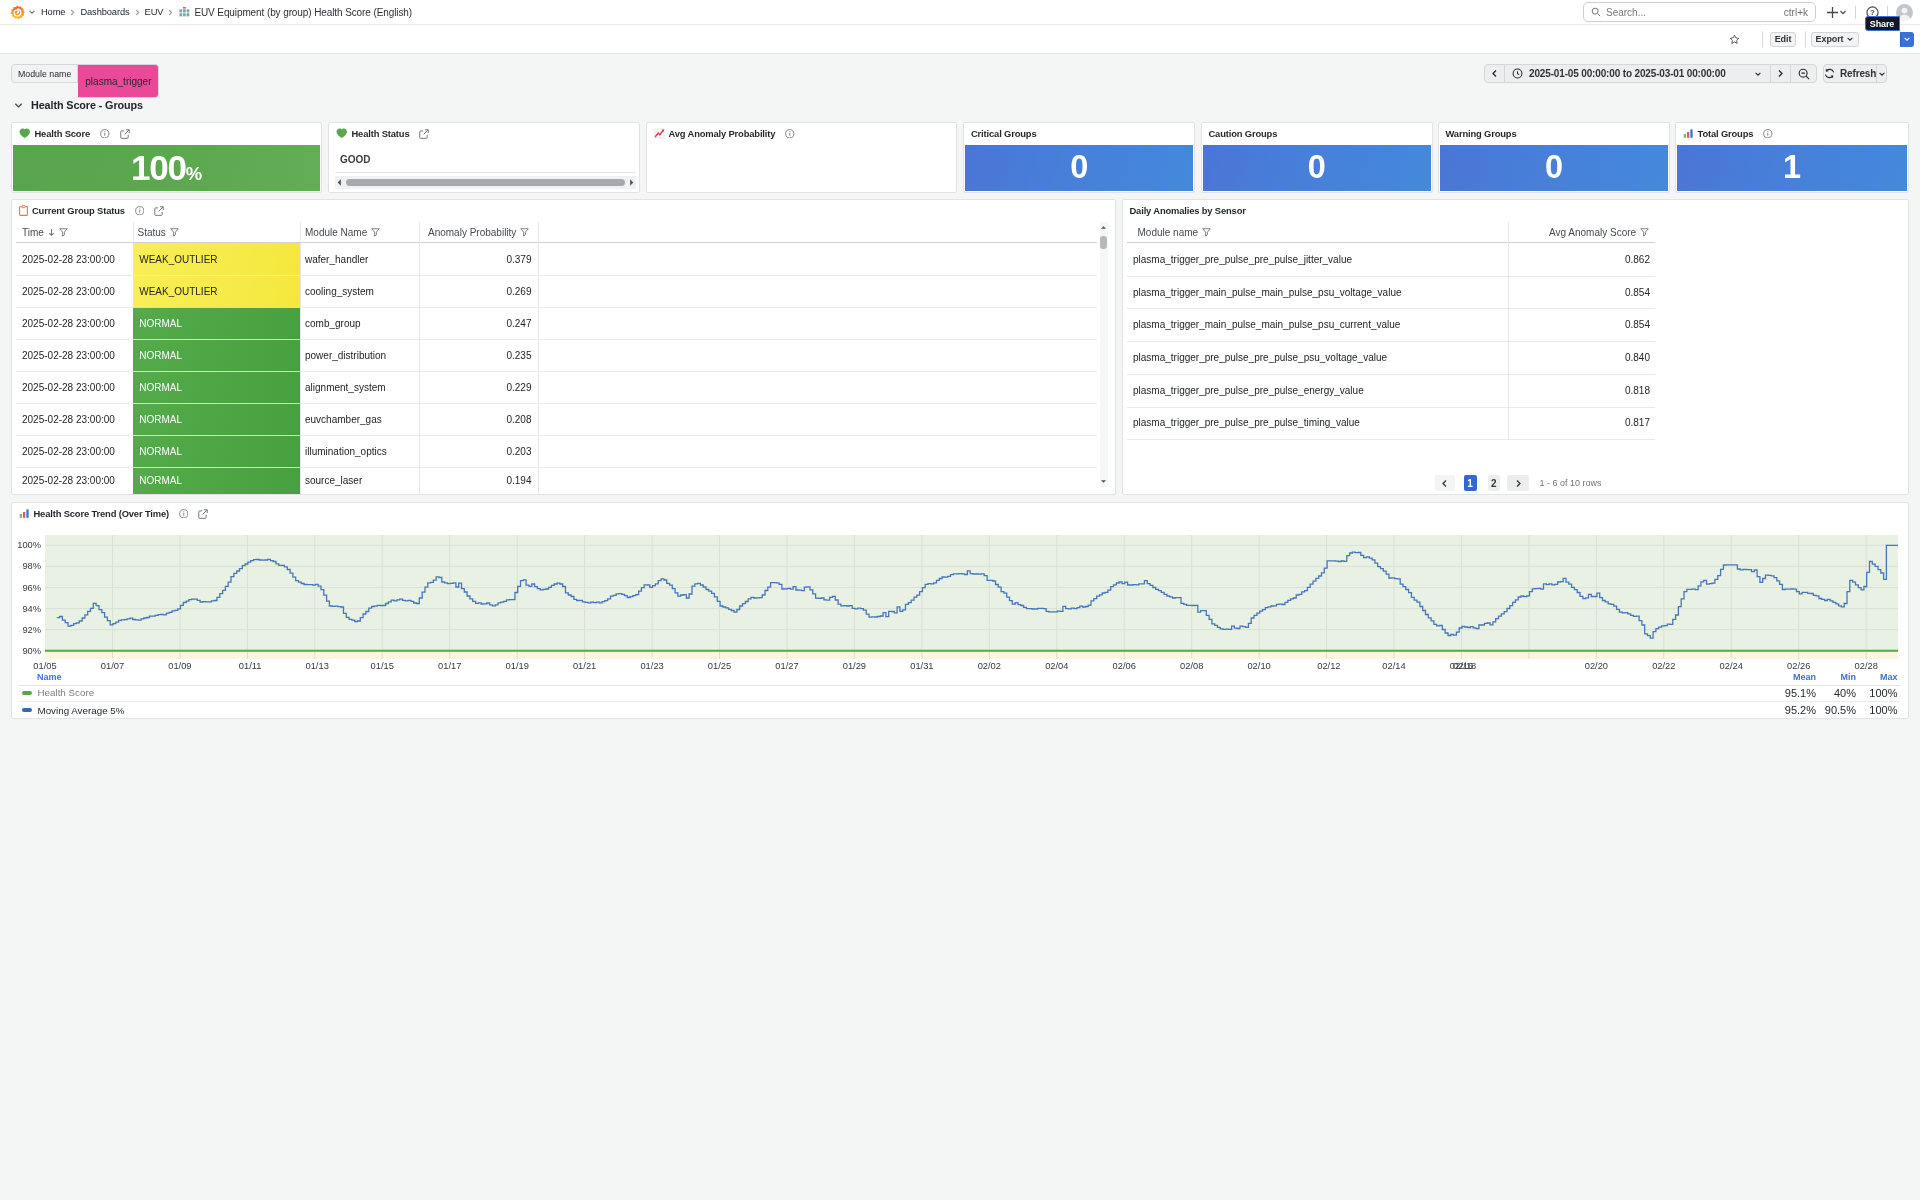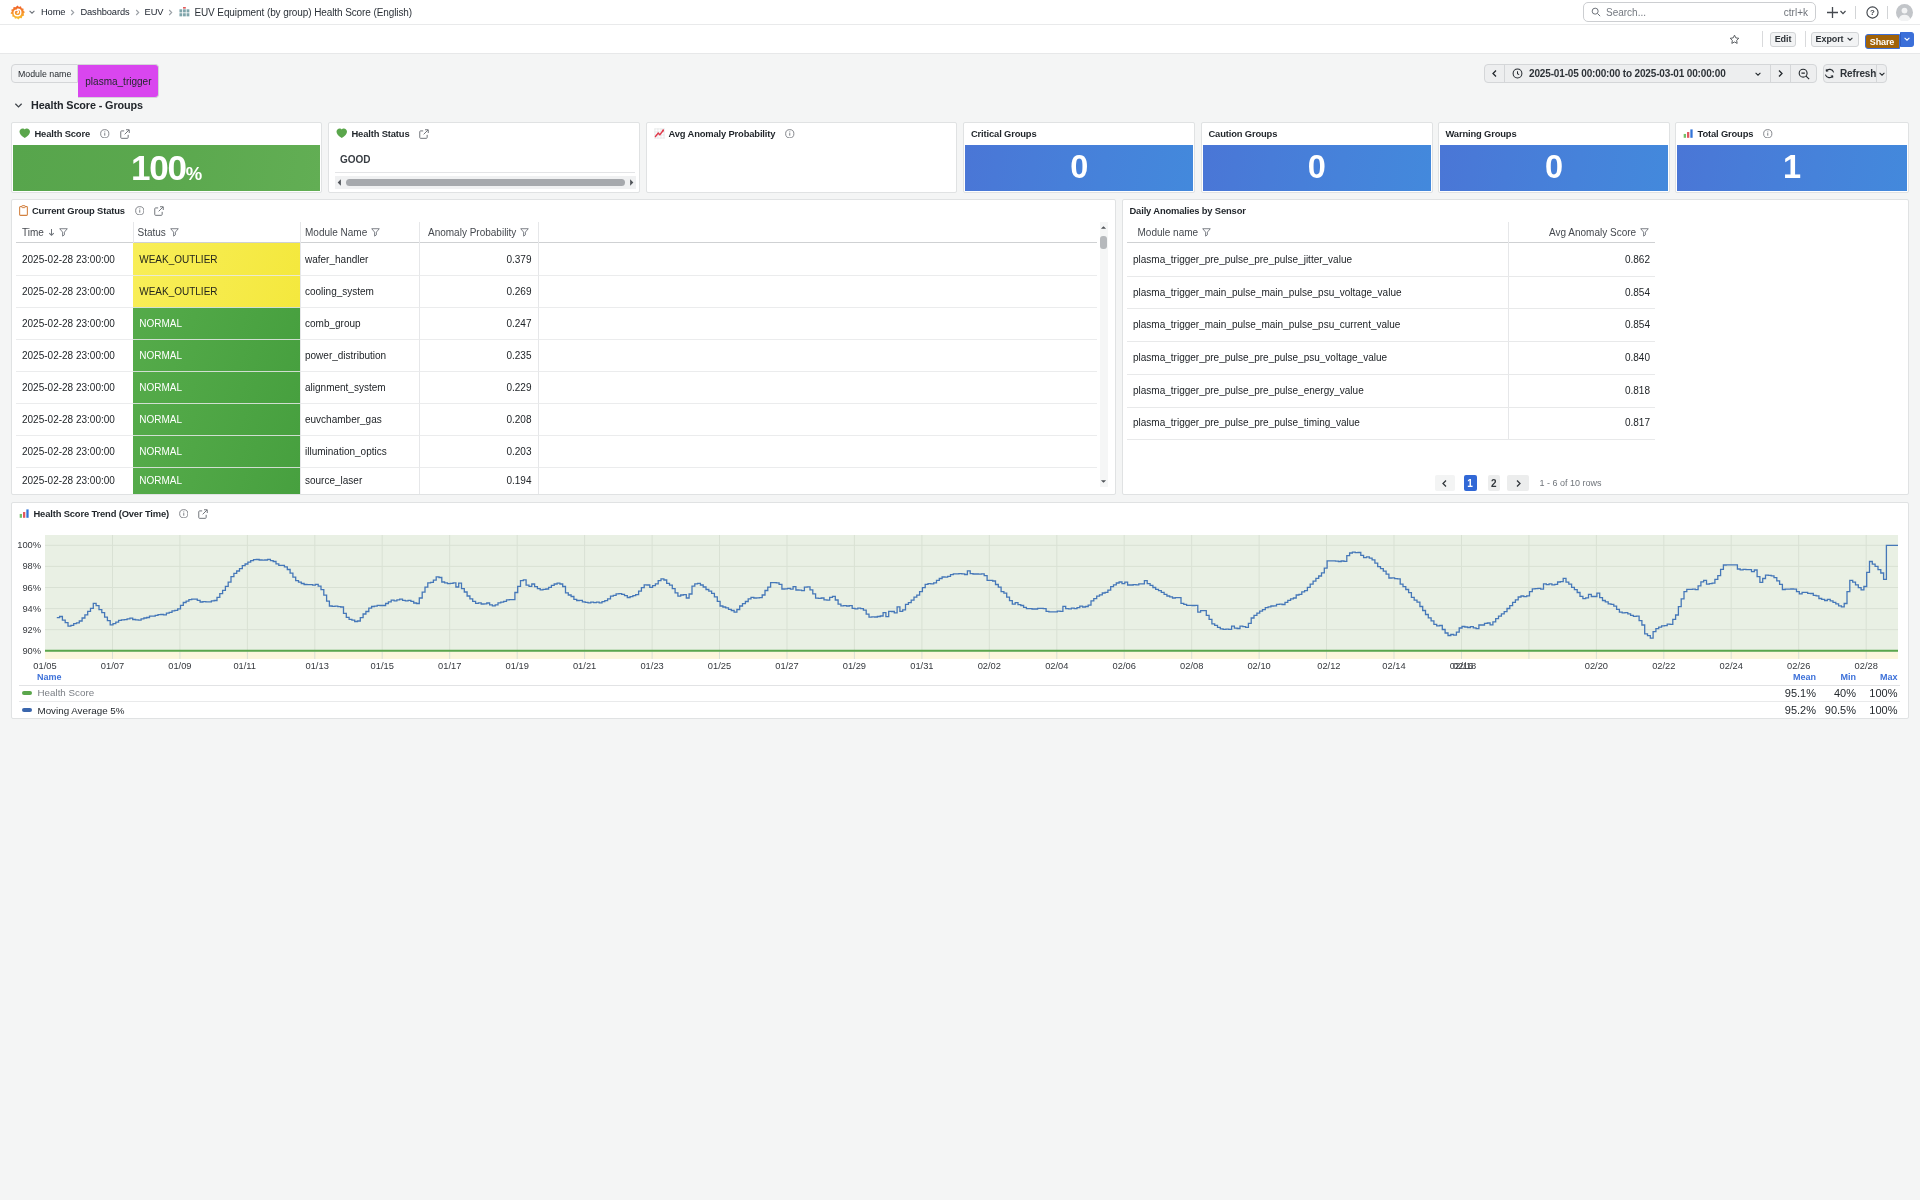--- a/index.html
+++ b/index.html
@@ -10,21 +10,21 @@
 .navtitle{font-size:10px;color:#2c3239;margin-left:4px;letter-spacing:-0.1px}
 .search{position:absolute;left:1583px;top:2px;width:233px;height:20px;border:1px solid #ccced1;border-radius:5px;background:#fff;display:flex;align-items:center;padding:0 7px;font-size:10px;color:#747980}
 .acts{position:absolute;left:0;top:25px;width:1920px;height:29px;background:#fff;border-bottom:1px solid #e7e8e9}
 .btn{position:absolute;height:15px;border-radius:3px;background:#f2f3f4;border:1px solid #d2d4d6;color:#2e3338;font-size:9px;font-weight:700;display:flex;align-items:center;justify-content:center;letter-spacing:-0.1px}
 .vdiv{position:absolute;width:1px;background:#d9dadc}
 .tbgroup{position:absolute;height:19px;border:1px solid #d4d6d8;border-radius:4px;background:#edeeef;display:flex;align-items:stretch;font-size:10px;color:#2e3338}
 .tbseg{display:flex;align-items:center;justify-content:center;border-left:1px solid #d4d6d8}
 .tbseg:first-child{border-left:none}
 .filterbox{position:absolute;left:11px;top:64px;height:19px;display:flex;font-size:10px}
 .filterbox .lab{border:1px solid #d4d6d8;border-radius:4px 0 0 4px;background:#f2f3f4;display:flex;align-items:center;padding:0 6px;color:#24292e;font-weight:400;font-size:8.8px}
-.filterbox .val{border:1px solid #d4d6d8;border-left:none;border-radius:0 4px 4px 0;background:#d946ef;display:flex;align-items:center;padding:16px 7px;color:#24292e}
+.filterbox .val{border:1px solid #d4d6d8;border-left:none;border-radius:0 4px 4px 0;background:#ec4899;display:flex;align-items:center;padding:16px 7px;color:#24292e}
 .sechdr{position:absolute;left:14px;top:98px;height:14px;display:flex;align-items:center;font-size:10.8px;font-weight:700;color:#22262b;letter-spacing:-0.1px}
 .panel{position:absolute;background:#fff;border:1px solid #e0e2e3;border-radius:2px}
 .ptitle{position:absolute;top:5px;left:7px;display:flex;align-items:center;font-size:9.4px;font-weight:700;color:#1f2429;letter-spacing:-0.15px;white-space:nowrap}
 .ptitle .ic{margin-right:4px;display:flex}
 .ptitle .aux{margin-left:10px;display:flex;color:#75797e}
 .statblock{position:absolute;left:1px;right:1px;bottom:1px;top:21.5px;display:flex;align-items:center;justify-content:center;color:#fff}
 .statgreen{background:linear-gradient(100deg,#57a54c 0%,#5ba84e 50%,#62ae54 100%)}
 .statblue{background:linear-gradient(100deg,#4a76d6 0%,#4682da 60%,#4389dc 100%)}
 .statnum{font-size:35px;font-weight:700;line-height:1;letter-spacing:-1.2px}
 .statnum small{font-size:18.5px;font-weight:700;letter-spacing:0}
@@ -118,21 +118,21 @@
 <div class="acts"></div>
 <svg class="abs" style="left:1728.5px;top:33.5px" width="11" height="11" viewBox="0 0 24 24">
     <path d="M12 2.6l2.9 5.9 6.5.9-4.7 4.6 1.1 6.5L12 17.4l-5.8 3.1 1.1-6.5L2.6 9.4l6.5-.9z" fill="none" stroke="#4e5257" stroke-width="2"></path>
   </svg>
 <div class="vdiv" style="left:1762px;top:31px;height:16px"></div>
 <div class="btn" style="left:1770px;top:31.5px;width:26px">Edit</div>
 <div class="vdiv" style="left:1805px;top:31px;height:16px"></div>
 <div class="btn" style="left:1811px;top:31.5px;width:47.5px">Export&nbsp;<svg width="8" height="8" viewBox="0 0 10 10">
       <path d="M2 3.5l3 3 3-3" stroke="#2e3338" stroke-width="1.3" fill="none"></path>
     </svg></div>
-<div class="btn" style="left:1864.5px;top:34px;width:35px;background:#a16207;border-color:#3b6fd9;color:#fff;border-radius:3px 0 0 3px">Share</div>
+<div class="btn" style="left:1864.5px;top:16px;width:35px;background:#0f172a;border-color:#3b6fd9;color:#fff;border-radius:3px 0 0 3px">Share</div>
 <div class="btn" style="left:1899.5px;top:31.5px;width:14.5px;background:#3b6fd9;border-color:#3b6fd9;border-left:1px solid #2f5cc0;border-radius:0 3px 3px 0">
     <svg width="8" height="8" viewBox="0 0 10 10">
       <path d="M2 3.5l3 3 3-3" stroke="#fff" stroke-width="1.3" fill="none"></path>
     </svg>
   </div>
 
 <div class="filterbox">
     <span class="lab">Module name</span>
     <span class="val">plasma_trigger</span>
   </div>
@@ -435,21 +435,21 @@
 </svg>
 <div class="axlab" style="left:0px;top:540.3px;width:41px;text-align:right">100%</div>
 <div class="axlab" style="left:0px;top:561.4px;width:41px;text-align:right">98%</div>
 <div class="axlab" style="left:0px;top:582.5px;width:41px;text-align:right">96%</div>
 <div class="axlab" style="left:0px;top:603.6px;width:41px;text-align:right">94%</div>
 <div class="axlab" style="left:0px;top:624.7px;width:41px;text-align:right">92%</div>
 <div class="axlab" style="left:0px;top:645.8px;width:41px;text-align:right">90%</div>
 <div class="axlab" style="left:31.0px;top:661px;width:28px;text-align:center">01/05</div>
 <div class="axlab" style="left:98.5px;top:661px;width:28px;text-align:center">01/07</div>
 <div class="axlab" style="left:165.9px;top:661px;width:28px;text-align:center">01/09</div>
-<div class="axlab" style="left:233.4px;top:661px;width:28px;text-align:left">01/11</div>
+<div class="axlab" style="left:233.4px;top:661px;width:28px;text-align:right">01/11</div>
 <div class="axlab" style="left:300.8px;top:661px;width:28px;text-align:right">01/13</div>
 <div class="axlab" style="left:368.2px;top:661px;width:28px;text-align:center">01/15</div>
 <div class="axlab" style="left:435.7px;top:661px;width:28px;text-align:center">01/17</div>
 <div class="axlab" style="left:503.2px;top:661px;width:28px;text-align:center">01/19</div>
 <div class="axlab" style="left:570.6px;top:661px;width:28px;text-align:center">01/21</div>
 <div class="axlab" style="left:638.1px;top:661px;width:28px;text-align:center">01/23</div>
 <div class="axlab" style="left:705.5px;top:661px;width:28px;text-align:center">01/25</div>
 <div class="axlab" style="left:773.0px;top:661px;width:28px;text-align:center">01/27</div>
 <div class="axlab" style="left:840.4px;top:661px;width:28px;text-align:center">01/29</div>
 <div class="axlab" style="left:907.9px;top:661px;width:28px;text-align:center">01/31</div>

